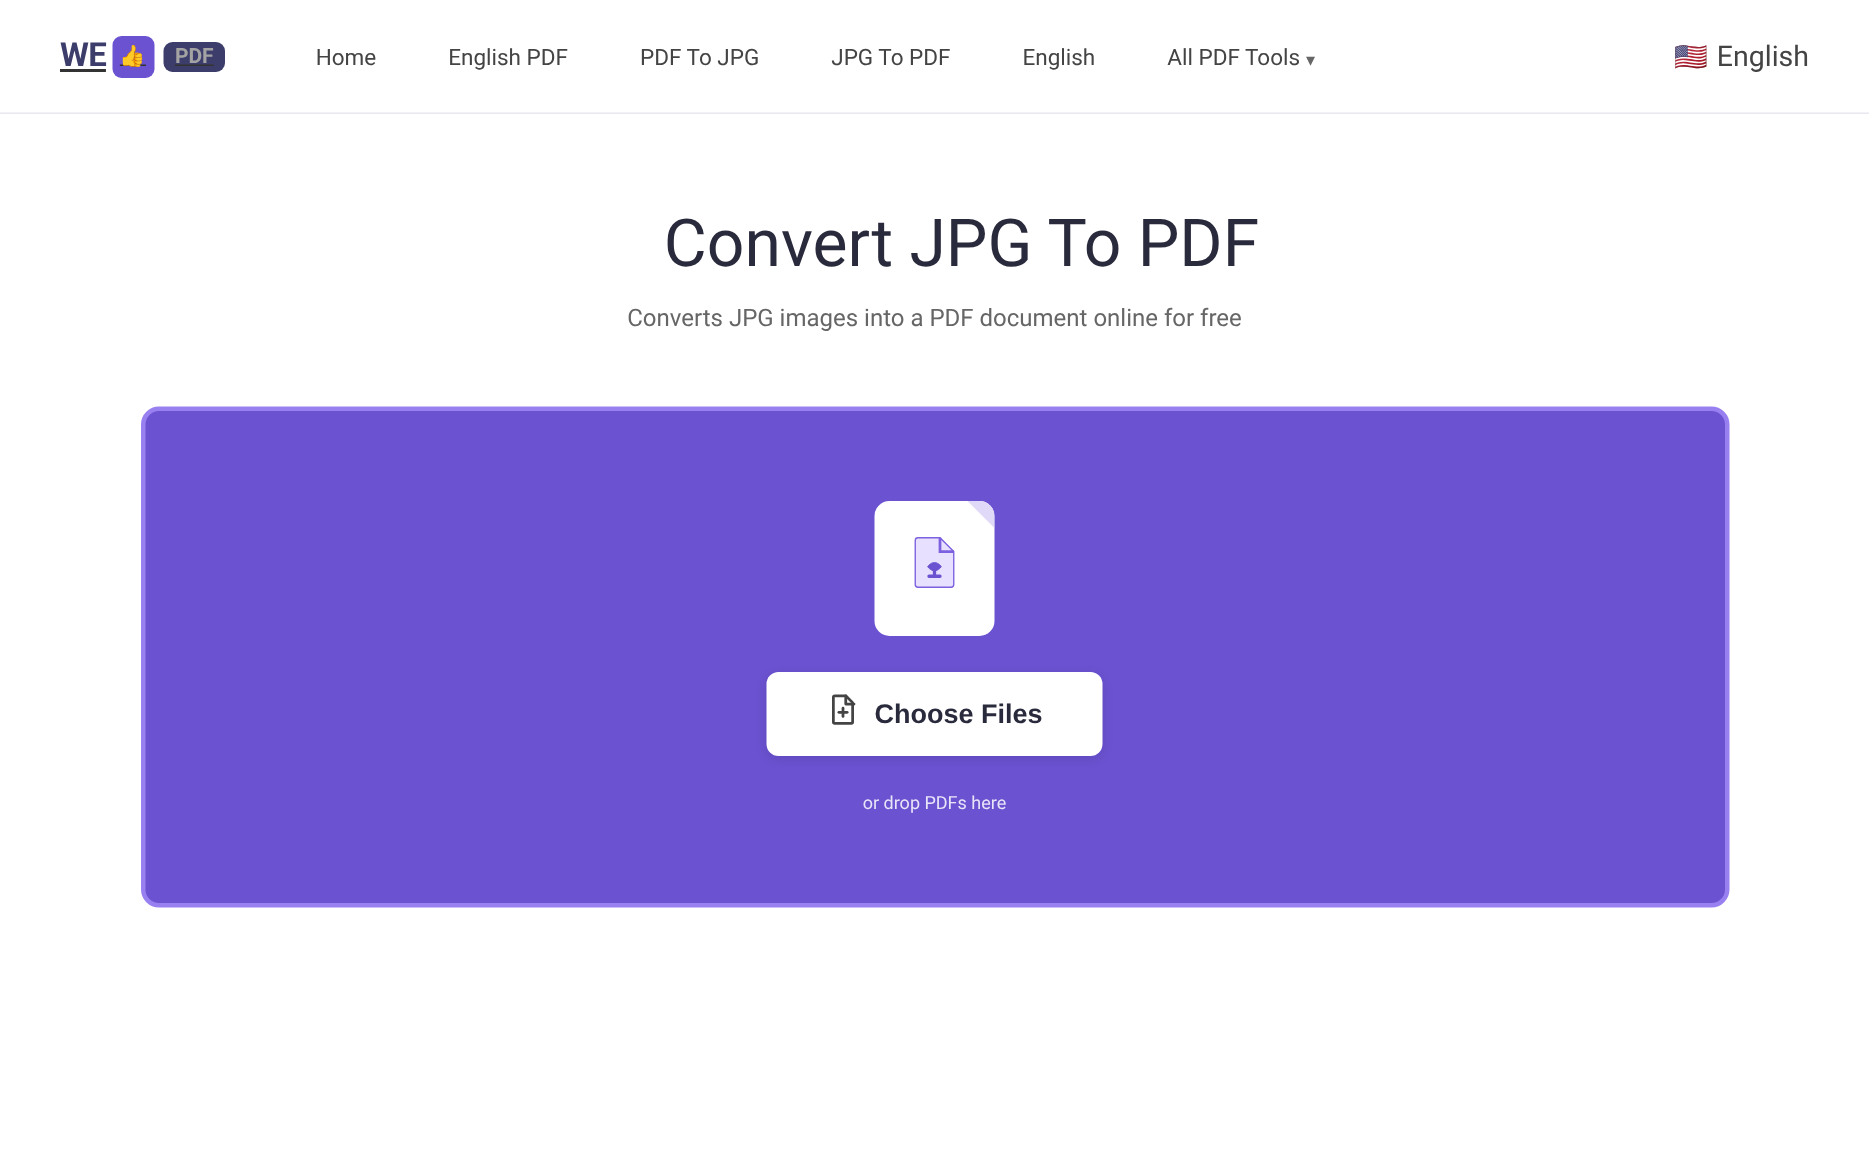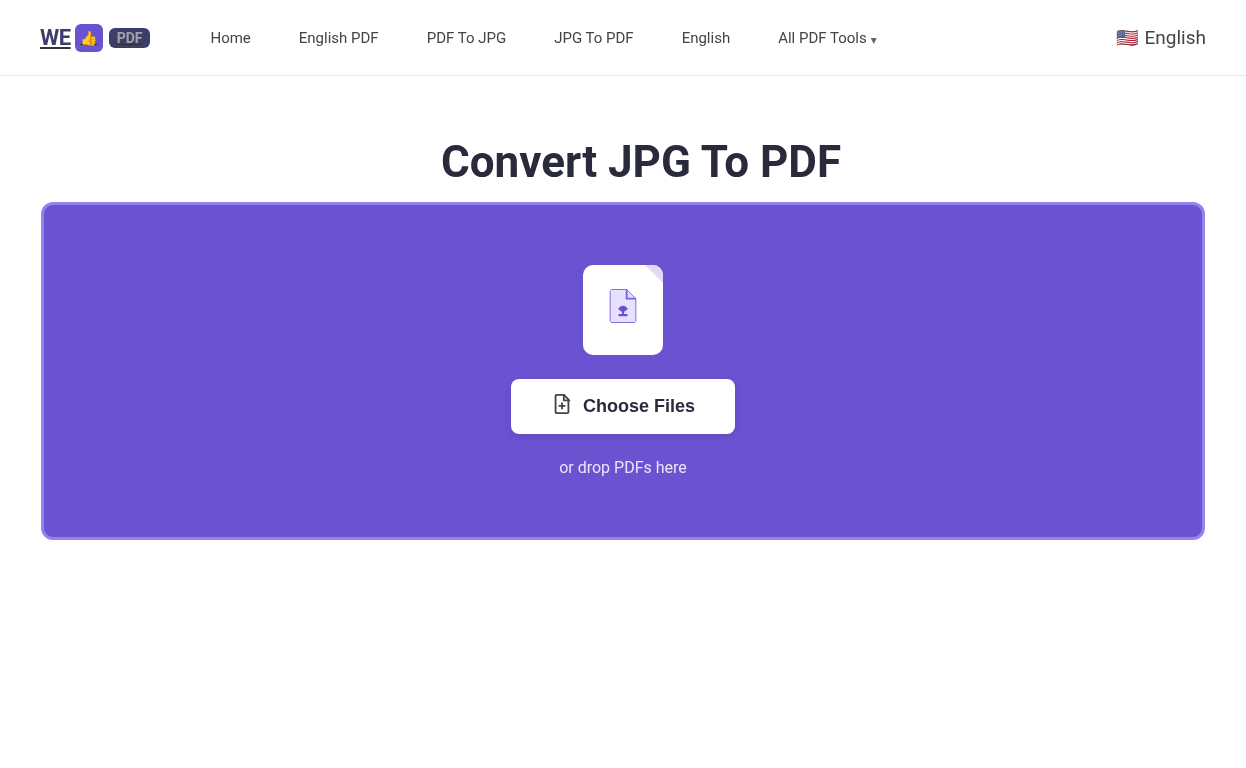--- a/index.html
+++ b/index.html
@@ -115,36 +115,36 @@
     
     .main-content {
       display: flex;
       flex-direction: column;
       align-items: center;
       padding: 60px 40px 40px;
     }
 
     .page-title {
       font-size: 44px;
-      font-weight: 700;
+      font-weight: 400;
       color: #2a2a3d;
       margin-bottom: 14px;
       margin-left: 36px;
     }
 
     .page-subtitle {
       font-size: 16px;
       color: #666;
       margin-bottom: 50px;
       text-align: center;
     }
 
     
     .drop-zone {
-      width: 1164px;
+      width: 1059px;
       background: #6b52d1;
       border-radius: 12px;
       border: 3px solid #9980f0;
       display: flex;
       flex-direction: column;
       align-items: center;
       justify-content: center;
       padding: 60px 40px;
       gap: 24px;
       cursor: pointer;
@@ -195,21 +195,21 @@
       cursor: pointer;
       box-shadow: 0 2px 8px rgba(0,0,0,0.1);
     }
 
     .file-plus-icon {
       font-size: 20px;
       color: #555;
     }
 
     .drop-hint {
-      font-size: 16px;
+      font-size: 12px;
       color: rgba(255,255,255,0.85);
     }
   </style>
 </head>
 <body>
 
 <nav>
   <div class="logo-area">
     <div class="logo-box">
       <span class="logo-text-we">WE</span>
@@ -231,20 +231,21 @@
   </div>
 
   <div class="lang-area">
     <span class="flag-icon">🇺🇸</span>
     <span class="lang-label">English</span>
   </div>
 </nav>
 
 <div class="main-content">
   <h1 class="page-title">Convert JPG To PDF</h1>
+  <p class="page-subtitle">Converts JPG images into a PDF document online for free</p>
 
   <div class="drop-zone">
 
     <div class="pdf-icon-wrapper">
       <span class="pdf-icon-svg">
         <svg width="44" height="44" viewBox="0 0 24 24" fill="none" xmlns="http://www.w3.org/2000/svg">
           <path d="M14 3H6C5.45 3 5 3.45 5 4V20C5 20.55 5.45 21 6 21H18C18.55 21 19 20.55 19 20V8L14 3Z" fill="#e8e0ff" stroke="#7c60e0" stroke-width="0.5"></path>
           <path d="M14 3V8H19" fill="none" stroke="#7c60e0" stroke-width="1"></path>
           <path d="M9.5 13.5C9.5 13.5 10.5 12 12 12C13.5 12 14.5 13.5 14.5 13.5C14.5 13.5 13.5 15 12 15C10.5 15 9.5 13.5 9.5 13.5Z" fill="#6b52d1" stroke="#6b52d1" stroke-width="0.3"></path>
           <path d="M12 15V17M10 17H14" stroke="#6b52d1" stroke-width="1.2" stroke-linecap="round"></path>

